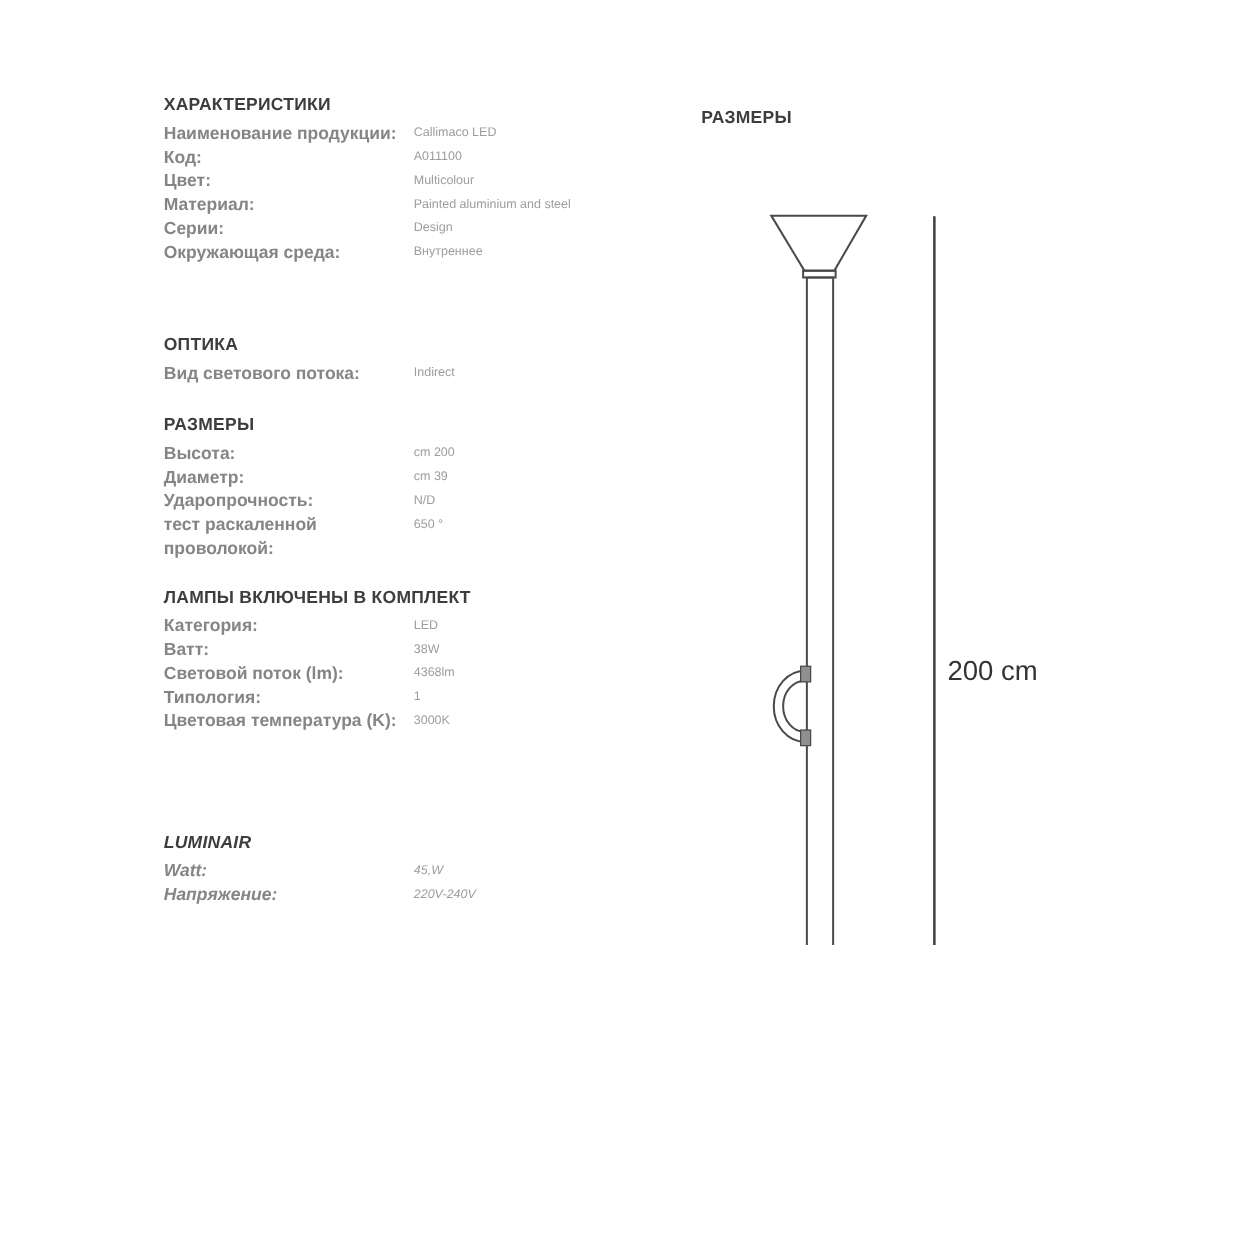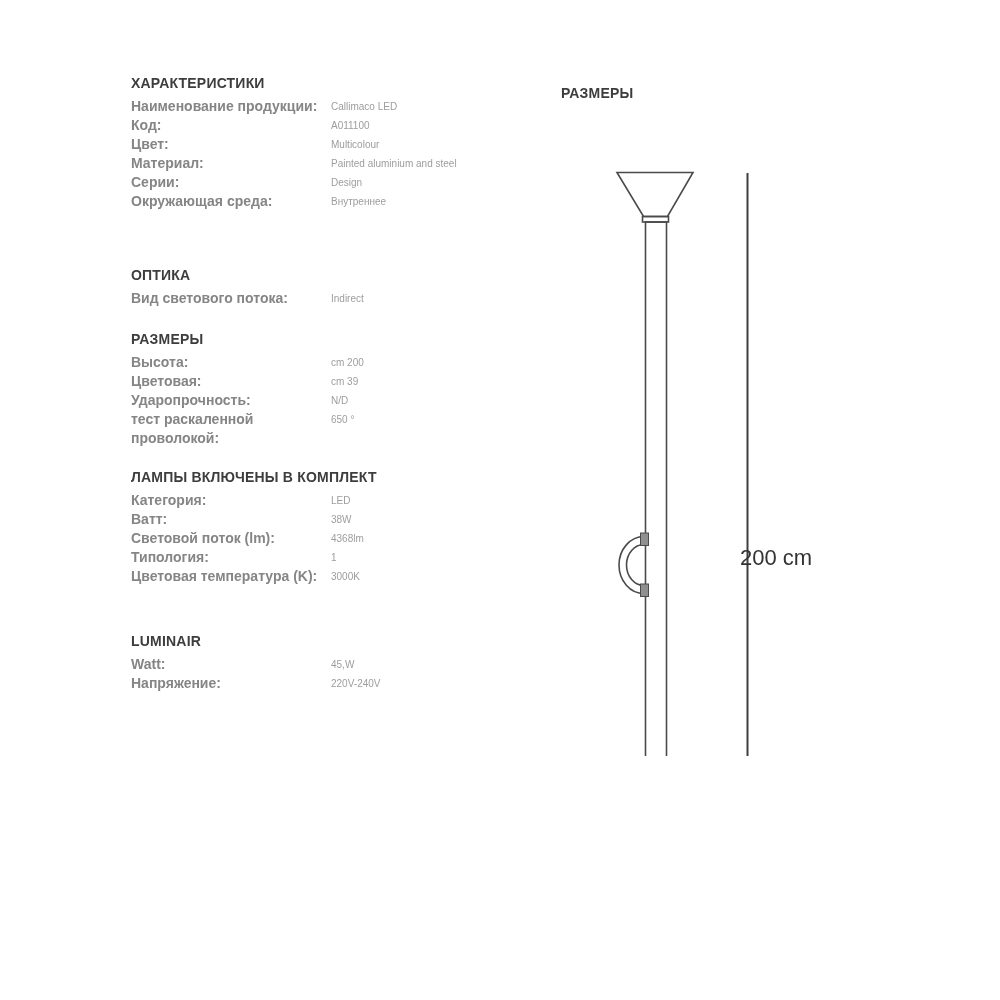--- a/index.html
+++ b/index.html
@@ -45,21 +45,21 @@
     flex: 0 0 168px;
     font-size: 10px;
     line-height: 19px;
     color: #9d9d9d;
   }
   
   #sec-0 { top: 74px; }
   #sec-1 { top: 266px; }
   #sec-2 { top: 330px; }
   #sec-3 { top: 468px; }
-  #sec-4 { top: 632px; }
+  #sec-4 { top: 664px; font-style: italic; }
   
   #diagram-title {
     position: absolute;
     left: 561px;
     top: 72px;
     font-size: 14px;
     line-height: 18px;
     font-weight: bold;
     color: #3d3d3d;
     letter-spacing: 0.2px;
@@ -71,23 +71,22 @@
     width: 1000px;
     height: 1000px;
   }
   .dim-label {
     position: absolute;
     font-size: 22px;
     color: #333333;
     white-space: nowrap;
   }
   #height-label {
-    left: 740px;
+    left: 758px;
     top: 524px;
-    margin-top: 21px;
   }
   #diameter-label {
     left: 586px;
     top: 920px;
     width: 142px;
     text-align: center;
   }
 </style>
 </head>
 <body>
@@ -135,21 +134,21 @@
   </section>
 
   <section id="sec-2" class="spec-section">
     <h2 class="spec-heading">РАЗМЕРЫ</h2>
     <div class="spec-rows">
       <div class="spec-row">
         <span class="spec-label">Высота:</span>
         <span class="spec-value">cm 200</span>
       </div>
       <div class="spec-row">
-        <span class="spec-label">Цветовая:</span>
+        <span class="spec-label">Диаметр:</span>
         <span class="spec-value">cm 39</span>
       </div>
       <div class="spec-row">
         <span class="spec-label">Ударопрочность:</span>
         <span class="spec-value">N/D</span>
       </div>
       <div class="spec-row">
         <span class="spec-label">тест раскаленной проволокой:</span>
         <span class="spec-value">650 °</span>
       </div>

